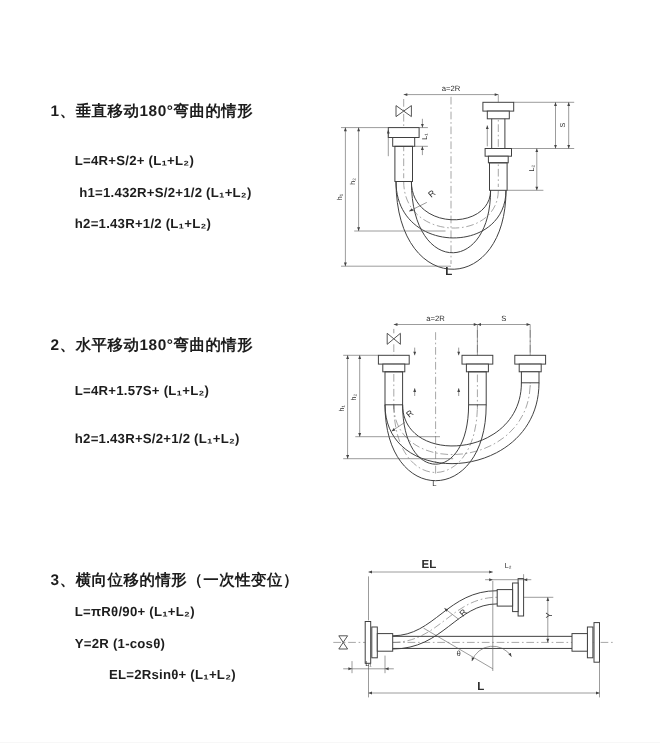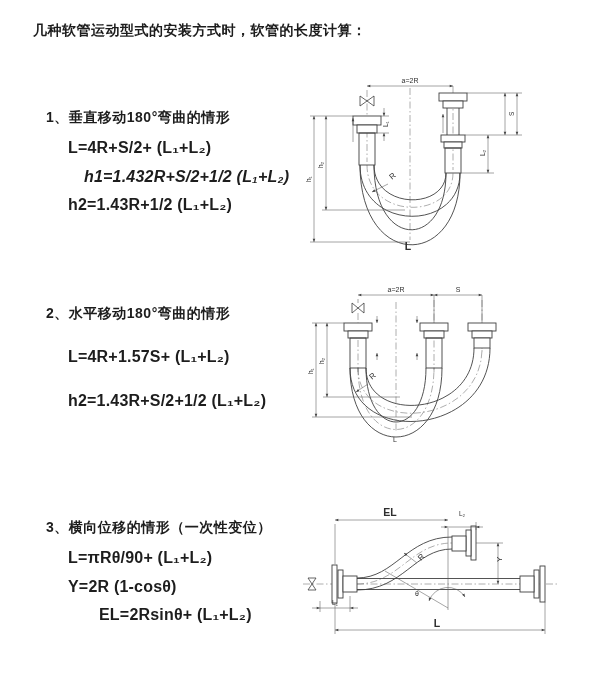--- a/index.html
+++ b/index.html
@@ -8,45 +8,44 @@
     font-family:"Liberation Sans", sans-serif; color:#1d1d1d; overflow:hidden;
   }
   .title {
     position:absolute; left:33px; top:22px;
     font-size:14px; font-weight:bold; letter-spacing:0.5px;
   }
   .sec-head {
     position:absolute; font-size:14px; font-weight:bold; letter-spacing:0.5px;
   }
   .formula {
-    position:absolute; font-size:16px; font-weight:bold; letter-spacing:0.2px;
+    position:absolute; font-size:12px; font-weight:bold; letter-spacing:0.2px;
   }
   .diag { position:absolute; }
   
   .pl { stroke:#3f3f3f; stroke-width:0.9; fill:none; }
   .tn { stroke:#5a5a5a; stroke-width:0.55; fill:none; }
   .cl { stroke:#6a6a6a; stroke-width:0.55; fill:none; stroke-dasharray:7 2.5 1.5 2.5; }
   .fl { fill:#ffffff; stroke:#3f3f3f; stroke-width:0.9; }
   .vv { fill:none; stroke:#3f3f3f; stroke-width:0.8; }
   svg text { font-family:"Liberation Sans", sans-serif; fill:#2e2e2e; }
   .dl  { font-size:7px; }
   .dl2 { font-size:6.5px; }
   .rl  { font-size:8px; }
   .bl  { font-size:10.5px; font-weight:bold; }
 </style>
 </head>
 <body>
 
 <div class="page">
 
-  <div class="title">几种软管运动型式的安装方式时，软管的长度计算：</div>
-
-  <div class="sec-head" style="left:46px; top:109px;text-align:center;">1、垂直移动180°弯曲的情形</div>
+
+  <div class="sec-head" style="left:46px; top:92px;text-align:center;">1、垂直移动180°弯曲的情形</div>
   <div class="formula" style="left:68px; top:139px;">L=4R+S/2+ (L₁+L₂)</div>
-  <div class="formula" style="left:84px; top:168px;font-style:italic;">h1=1.432R+S/2+1/2 (L₁+L₂)</div>
+  <div class="formula" style="left:72px; top:168px;">h1=1.432R+S/2+1/2 (L₁+L₂)</div>
   <div class="formula" style="left:68px; top:196px;">h2=1.43R+1/2 (L₁+L₂)</div>
 
   <svg class="diag" style="left:300px; top:70px;" width="262" height="182" viewBox="0 0 262 182">
     <defs>
       <marker id="a1" markerWidth="7" markerHeight="6" refX="6.5" refY="3" orient="auto-start-reverse">
         <path d="M0.5,0.6 L6.5,3 L0.5,5.4 z" fill="#444"></path>
       </marker>
       <pattern id="hz1" width="3.5" height="3.5" patternUnits="userSpaceOnUse">
         <path d="M0,0 L3.5,3.5 M3.5,0 L0,3.5" stroke="#8a8a8a" stroke-width="0.5"></path>
       </pattern>

